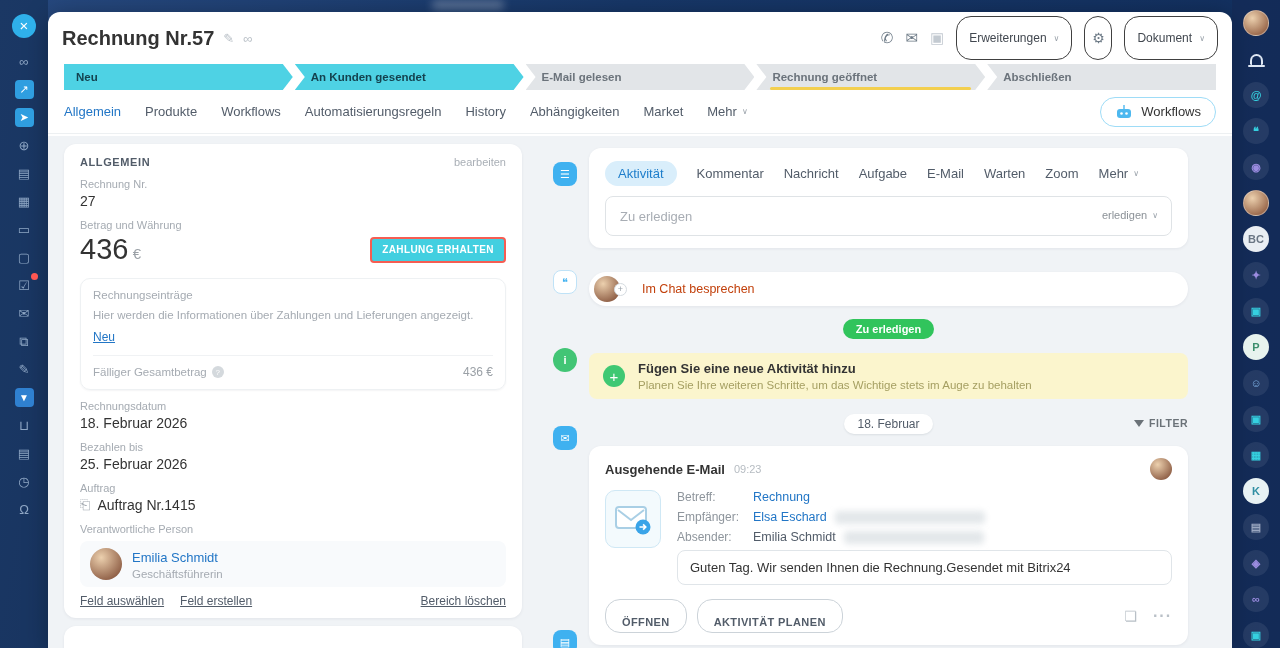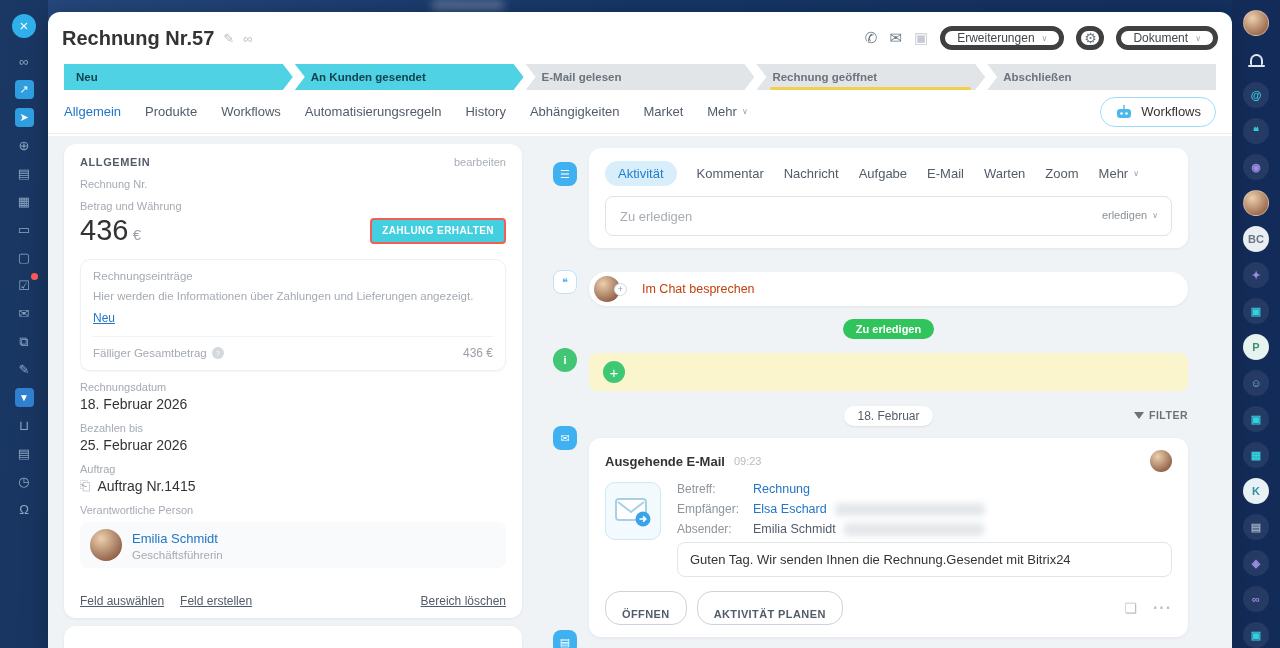--- a/index.html
+++ b/index.html
@@ -28,21 +28,21 @@
 
   
   .slider-card{position:absolute;left:48px;right:48px;top:12px;bottom:0;background:#fff;border-radius:12px 12px 0 0;box-shadow:0 4px 24px rgba(0,0,0,.35);overflow:hidden}
 
   .card-header{height:52px;display:flex;align-items:center;padding:0 14px}
   .page-title{font-size:20px;font-weight:bold;color:#333}
   .title-ic{color:#b8bfc6;font-size:13px;margin-left:9px;cursor:pointer}
   .header-actions{margin-left:auto;display:flex;align-items:center;gap:12px}
   .hdr-ic{color:#6e7b87;font-size:15px;cursor:pointer}
   .hdr-ic.dim{color:#c3cad1}
-  .pill{height:24px;border:5px solid #404040;border-radius:15px;display:flex;align-items:center;gap:7px;padding:0 12px;font-size:12px;color:#41474f;background:#fff;cursor:pointer}
+  .pill{height:44px;border:1px solid #404040;border-radius:15px;display:flex;align-items:center;gap:7px;padding:0 12px;font-size:12px;color:#41474f;background:#fff;cursor:pointer}
   .pill .chev,.chev{font-size:8px;color:#9aa2aa}
   .pill.round{width:28px;padding:0;justify-content:center;font-size:14px;color:#6e7b87}
 
   
   .stage-bar{margin:0 16px;height:26px;display:flex;gap:2px}
   .stage{flex:1;position:relative;display:flex;align-items:center;font-size:11.5px;font-weight:bold;cursor:pointer}
   .stage .stage-label{margin-left:16px;white-space:nowrap}
   .stage.done{background:#4ed2e4;color:#14424f}
   .stage.pending{background:#e2e5e8;color:#6b737b}
   .stage{clip-path:polygon(10px 50%,0 0,calc(100% - 10px) 0,100% 50%,calc(100% - 10px) 100%,0 100%)}
@@ -283,20 +283,21 @@
 
   <div class="content">
 
     <section class="detail-panel">
       <div class="panel-head">
         <span class="sec-title">ALLGEMEIN</span>
         <a class="edit-link">bearbeiten</a>
       </div>
 
       <div class="f-label">Rechnung Nr.</div>
+      <div class="f-value">27</div>
 
       <div class="f-label">Betrag und Währung</div>
       <div class="amount-row">
         <div><span class="amount-num">436</span> <span class="amount-cur">€</span></div>
         <button class="pay-btn">ZAHLUNG ERHALTEN</button>
       </div>
 
       <div class="entries-box">
         <div class="eb-title">Rechnungseinträge</div>
         <div class="eb-desc">Hier werden die Informationen über Zahlungen und Lieferungen angezeigt.</div>
@@ -394,20 +395,24 @@
           </span>
           <span class="chat-ph">Im Chat besprechen</span>
         </div>
 
         <div class="badge-row">
           <span class="todo-badge">Zu erledigen</span>
         </div>
 
         <div class="hint-banner">
           <span class="plus-circle">+</span>
+          <div>
+            <div class="hint-title">Fügen Sie eine neue Aktivität hinzu</div>
+            <div class="hint-sub">Planen Sie Ihre weiteren Schritte, um das Wichtige stets im Auge zu behalten</div>
+          </div>
         </div>
 
         <div class="date-row">
           <span class="date-chip">18. Februar</span>
           <span class="filter-btn">
             <span class="funnel"></span>
             <span>FILTER</span>
           </span>
         </div>
 

